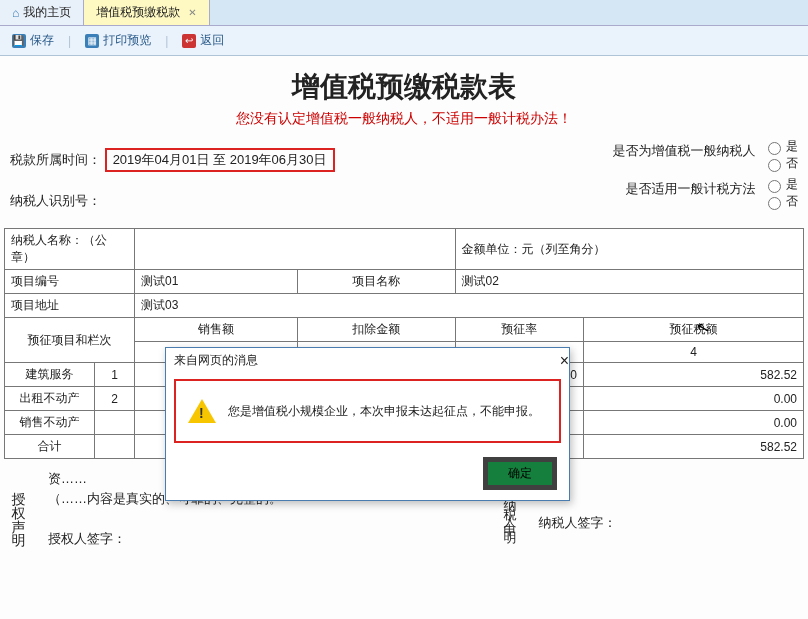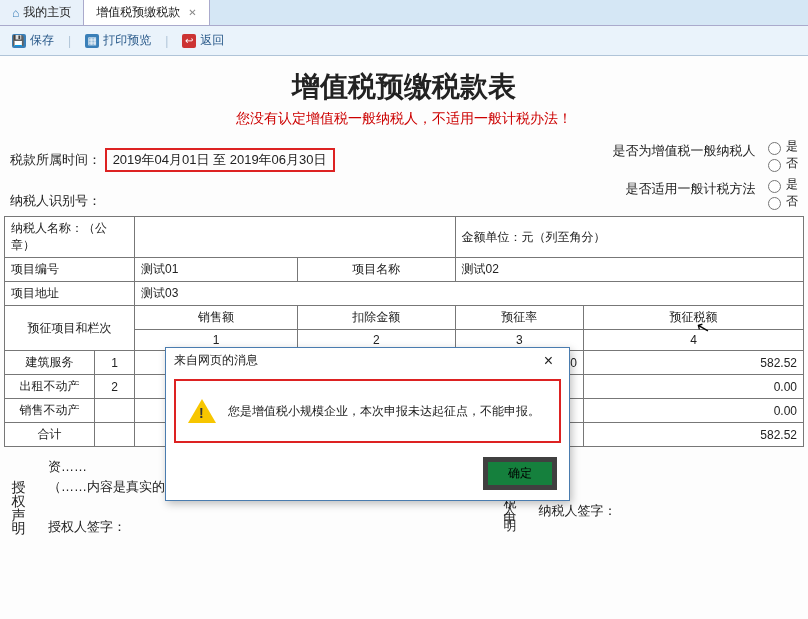--- a/index.html
+++ b/index.html
@@ -20,21 +20,21 @@
     border-bottom: 1px solid #aac;
   }
   .tab {
     padding: 4px 12px;
     border-right: 1px solid #aac;
     background: #e8f1fa;
     display: flex;
     align-items: center;
     gap: 4px;
   }
-  .tab.active { background: #ffffff; }
+  .tab.active { background: #fef9c3; }
   .tab .close { color: #888; cursor: pointer; font-size: 10px; margin-left: 4px; }
   .toolbar {
     display: flex;
     gap: 10px;
     padding: 4px 8px;
     background: #eaf3fb;
     border-bottom: 1px solid #b0c4d8;
     align-items: center;
   }
   .tb-btn {
@@ -61,21 +61,21 @@
     text-align: center; color: #c00; font-weight: normal; font-size: 14px;
     margin-bottom: 8px;
   }
   .meta-row {
     display: flex; justify-content: space-between; padding: 2px 6px;
     font-size: 13px; align-items: flex-end;
   }
   .red-box { border: 2px solid #d22; padding: 1px 6px; display: inline-block; }
   .radio-col { display: inline-flex; flex-direction: column; margin-left: 4px; }
   .radio-col label { display: flex; align-items: center; gap: 2px; font-size: 12px; }
-  table.grid { border-collapse: collapse; width: 100%; margin-top: 4px; }
+  table.grid { border-collapse: collapse; width: 100%; margin-top: 16px; }
   table.grid td, table.grid th {
     border: 1px solid #777; padding: 3px 6px; font-size: 12px;
     text-align: center; vertical-align: middle; background: #fff;
   }
   table.grid td.left { text-align: left; }
   table.grid td.right { text-align: right; }
   .sqsm { display: flex; gap: 20px; padding: 10px 6px; font-size: 13px; }
   .sqsm-left {
     writing-mode: vertical-rl; text-align: center; letter-spacing: 14px;
     font-size: 14px; padding: 4px 0;
@@ -91,21 +91,21 @@
     position: absolute;
     left: 165px; top: 347px;
     width: 405px;
     background: #fff;
     border: 1px solid #4a7caf;
     box-shadow: 2px 3px 8px rgba(0,0,0,0.25);
     z-index: 50;
   }
   .dlg-title {
     display: flex; justify-content: space-between; align-items: center;
-    padding: 4px 16px 2px 8px; font-size: 12px;
+    padding: 4px 0 2px 8px; font-size: 12px;
   }
   .dlg-close { cursor: pointer; font-size: 16px; line-height: 14px; }
   .dlg-body {
     margin: 8px; padding: 18px 12px;
     border: 2px solid #d22;
     display: flex; align-items: center; gap: 12px; text-align: center;
   }
   .warn-icon {
     width: 0; height: 0;
     border-left: 14px solid transparent;

